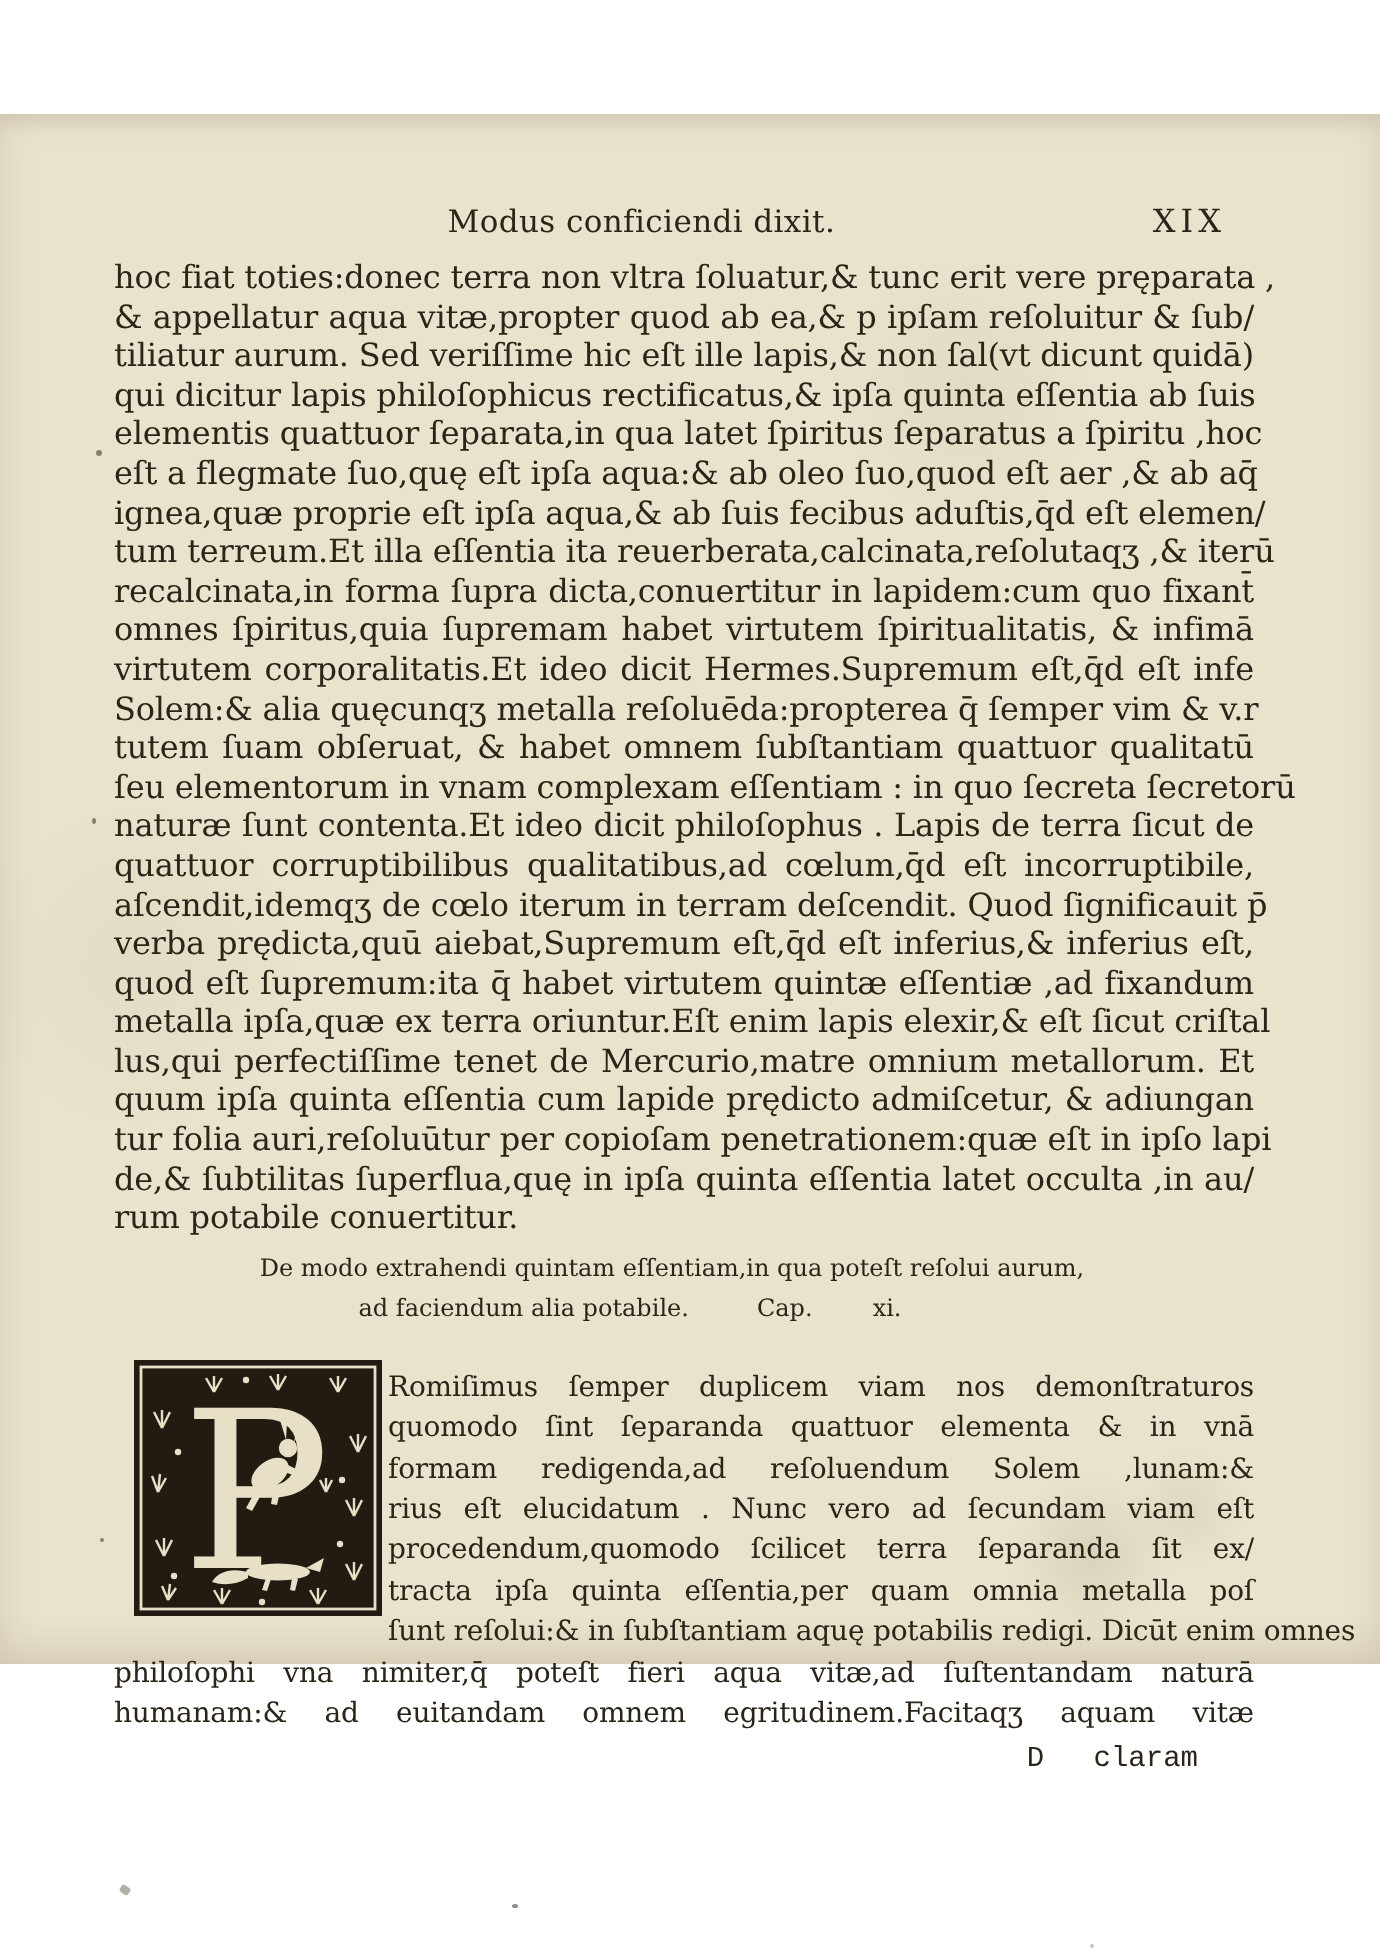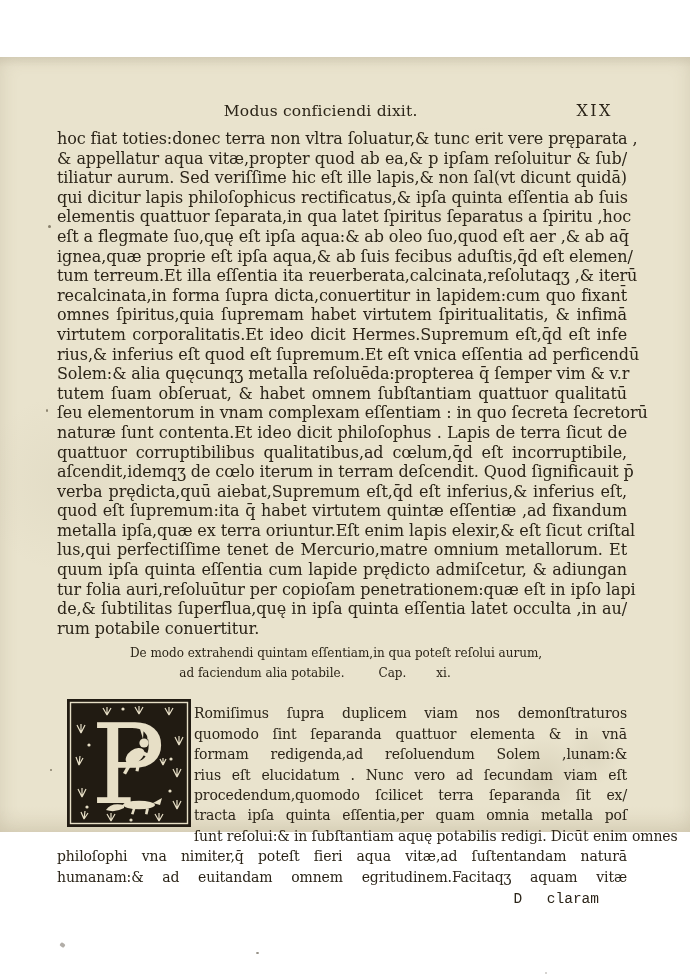--- a/index.html
+++ b/index.html
@@ -90,21 +90,20 @@
           <div class="line">&amp; appellatur aqua vitæ,propter quod ab ea,&amp; p ipſam reſoluitur &amp; ſub/</div>
           <div class="line">tiliatur aurum. Sed veriſſime hic eſt ille lapis,&amp; non ſal(vt dicunt quidā)</div>
           <div class="line">qui dicitur lapis philoſophicus rectificatus,&amp; ipſa quinta eſſentia ab ſuis</div>
           <div class="line">elementis quattuor ſeparata,in qua latet ſpiritus ſeparatus a ſpiritu ,hoc</div>
           <div class="line">eſt a flegmate ſuo,quę eſt ipſa aqua:&amp; ab oleo ſuo,quod eſt aer ,&amp; ab aq̄</div>
           <div class="line">ignea,quæ proprie eſt ipſa aqua,&amp; ab ſuis fecibus aduſtis,q̄d eſt elemen/</div>
           <div class="line">tum terreum.Et illa eſſentia ita reuerberata,calcinata,reſolutaqʒ ,&amp; iterū</div>
           <div class="line">recalcinata,in forma ſupra dicta,conuertitur in lapidem:cum quo fixant̄</div>
           <div class="line">omnes ſpiritus,quia ſupremam habet virtutem ſpiritualitatis, &amp; infimā</div>
           <div class="line">virtutem corporalitatis.Et ideo dicit Hermes.Supremum eſt,q̄d eſt infe</div>
-          <div class="line">rius,&amp; inferius eſt quod eſt ſupremum.Et eſt vnica eſſentia ad perficendū</div>
           <div class="line">Solem:&amp; alia quęcunqʒ metalla reſoluēda:propterea q̄ ſemper vim &amp; v.r</div>
           <div class="line">tutem ſuam obſeruat, &amp; habet omnem ſubſtantiam quattuor qualitatū</div>
           <div class="line">ſeu elementorum in vnam complexam eſſentiam : in quo ſecreta ſecretorū</div>
           <div class="line">naturæ ſunt contenta.Et ideo dicit philoſophus . Lapis de terra ſicut de</div>
           <div class="line">quattuor corruptibilibus qualitatibus,ad cœlum,q̄d eſt incorruptibile,</div>
           <div class="line">aſcendit,idemqʒ de cœlo iterum in terram deſcendit. Quod ſignificauit p̄</div>
           <div class="line">verba prędicta,quū aiebat,Supremum eſt,q̄d eſt inferius,&amp; inferius eſt,</div>
           <div class="line">quod eſt ſupremum:ita q̄ habet virtutem quintæ eſſentiæ ,ad fixandum</div>
           <div class="line">metalla ipſa,quæ ex terra oriuntur.Eſt enim lapis elexir,&amp; eſt ſicut criſtal</div>
           <div class="line">lus,qui perfectiſſime tenet de Mercurio,matre omnium metallorum. Et</div>
@@ -163,21 +162,21 @@
         </g>
         <g fill="#e7dfc6">
           <ellipse cx="72" cy="106" rx="16" ry="4.2"></ellipse>
           <path d="M86 104 l9 -5 l-2 7 z"></path>
           <path d="M57 106 q-13 -3 -18 5 q9 3 18 -2 z"></path>
           <path d="M66 109 l-2 6 l2.5 0.5 l2 -6 z"></path>
           <path d="M79 109 l-1 6 l2.5 0.5 l1.5 -6 z"></path>
         </g>
       </svg>
       <div>
-          <div class="line">Romiſimus ſupra duplicem viam nos demonſtraturos</div>
+          <div class="line">Romiſimus ſemper duplicem viam nos demonſtraturos</div>
           <div class="line">quomodo ſint ſeparanda quattuor elementa &amp; in vnā</div>
           <div class="line">formam redigenda,ad reſoluendum Solem ,lunam:&amp;</div>
           <div class="line">rius eſt elucidatum . Nunc vero ad ſecundam viam eſt</div>
           <div class="line">procedendum,quomodo ſcilicet terra ſeparanda ſit ex/</div>
           <div class="line">tracta ipſa quinta eſſentia,per quam omnia metalla poſ</div>
         </div>
       <div>
           <div class="line">ſunt reſolui:&amp; in ſubſtantiam aquę potabilis redigi. Dicūt enim omnes</div>
           <div class="line">philoſophi vna nimiter,q̄ poteſt fieri aqua vitæ,ad ſuſtentandam naturā</div>
           <div class="line">humanam:&amp; ad euitandam omnem egritudinem.Facitaqʒ aquam vitæ</div>

